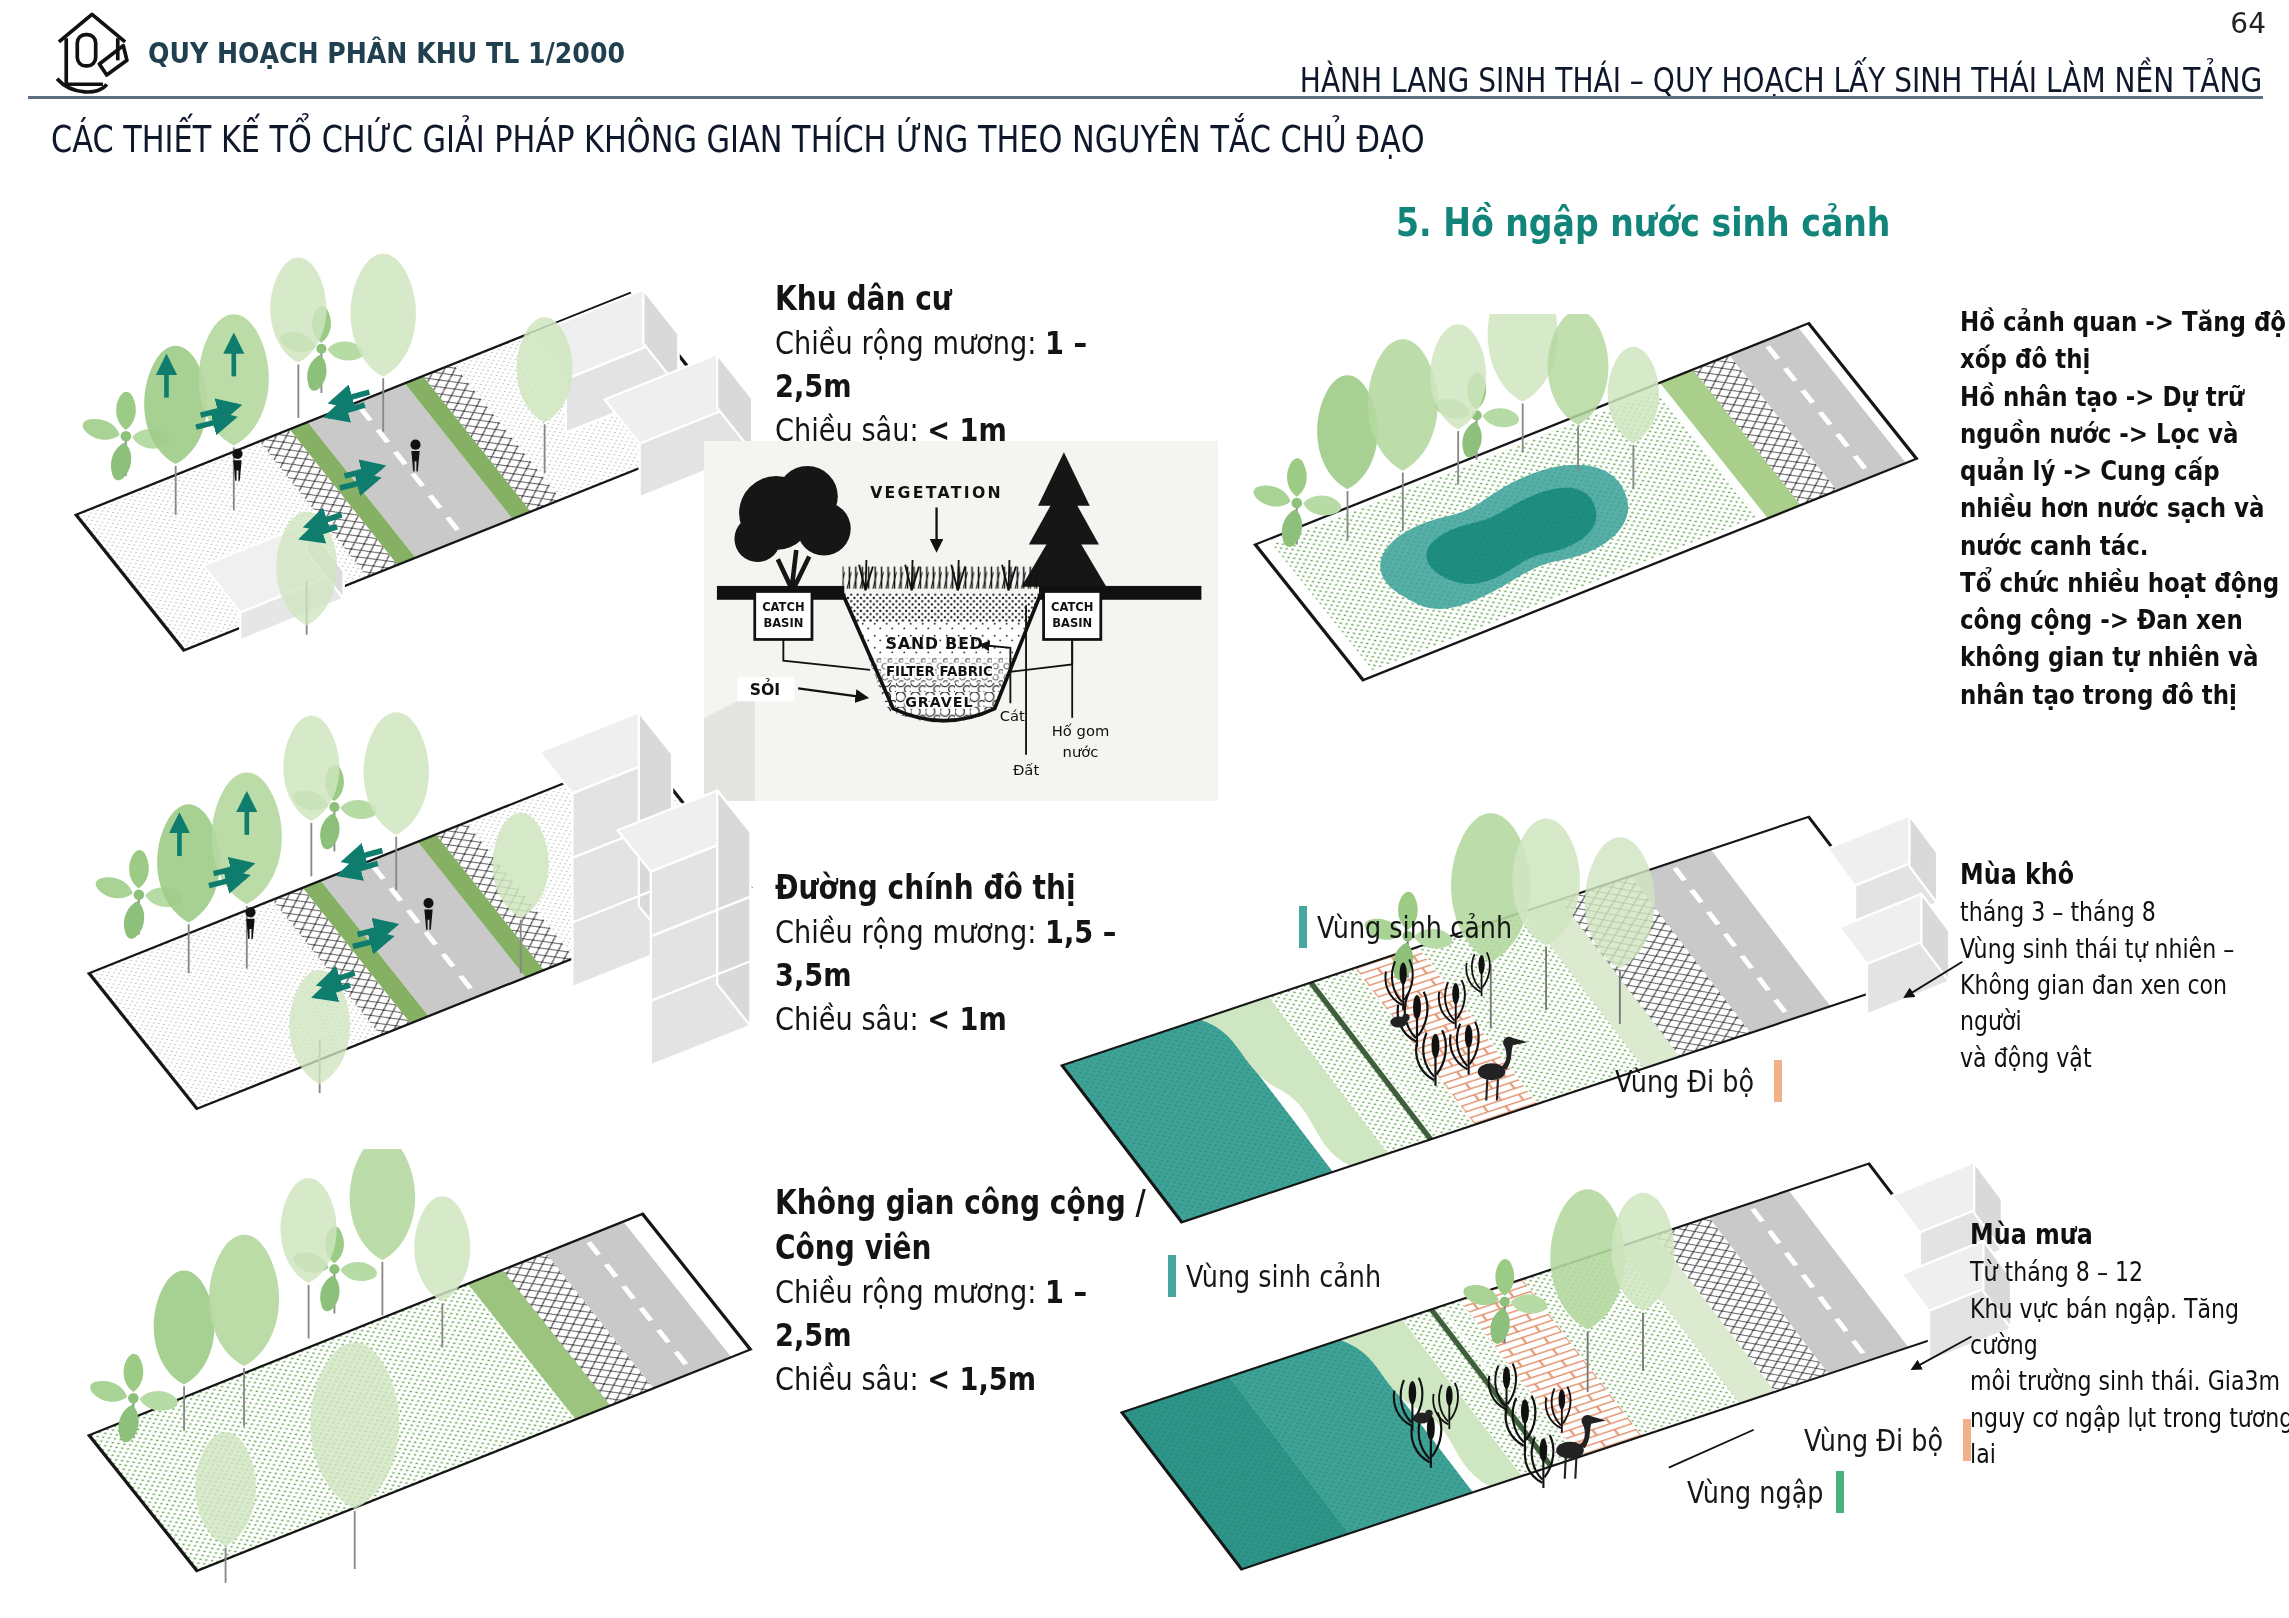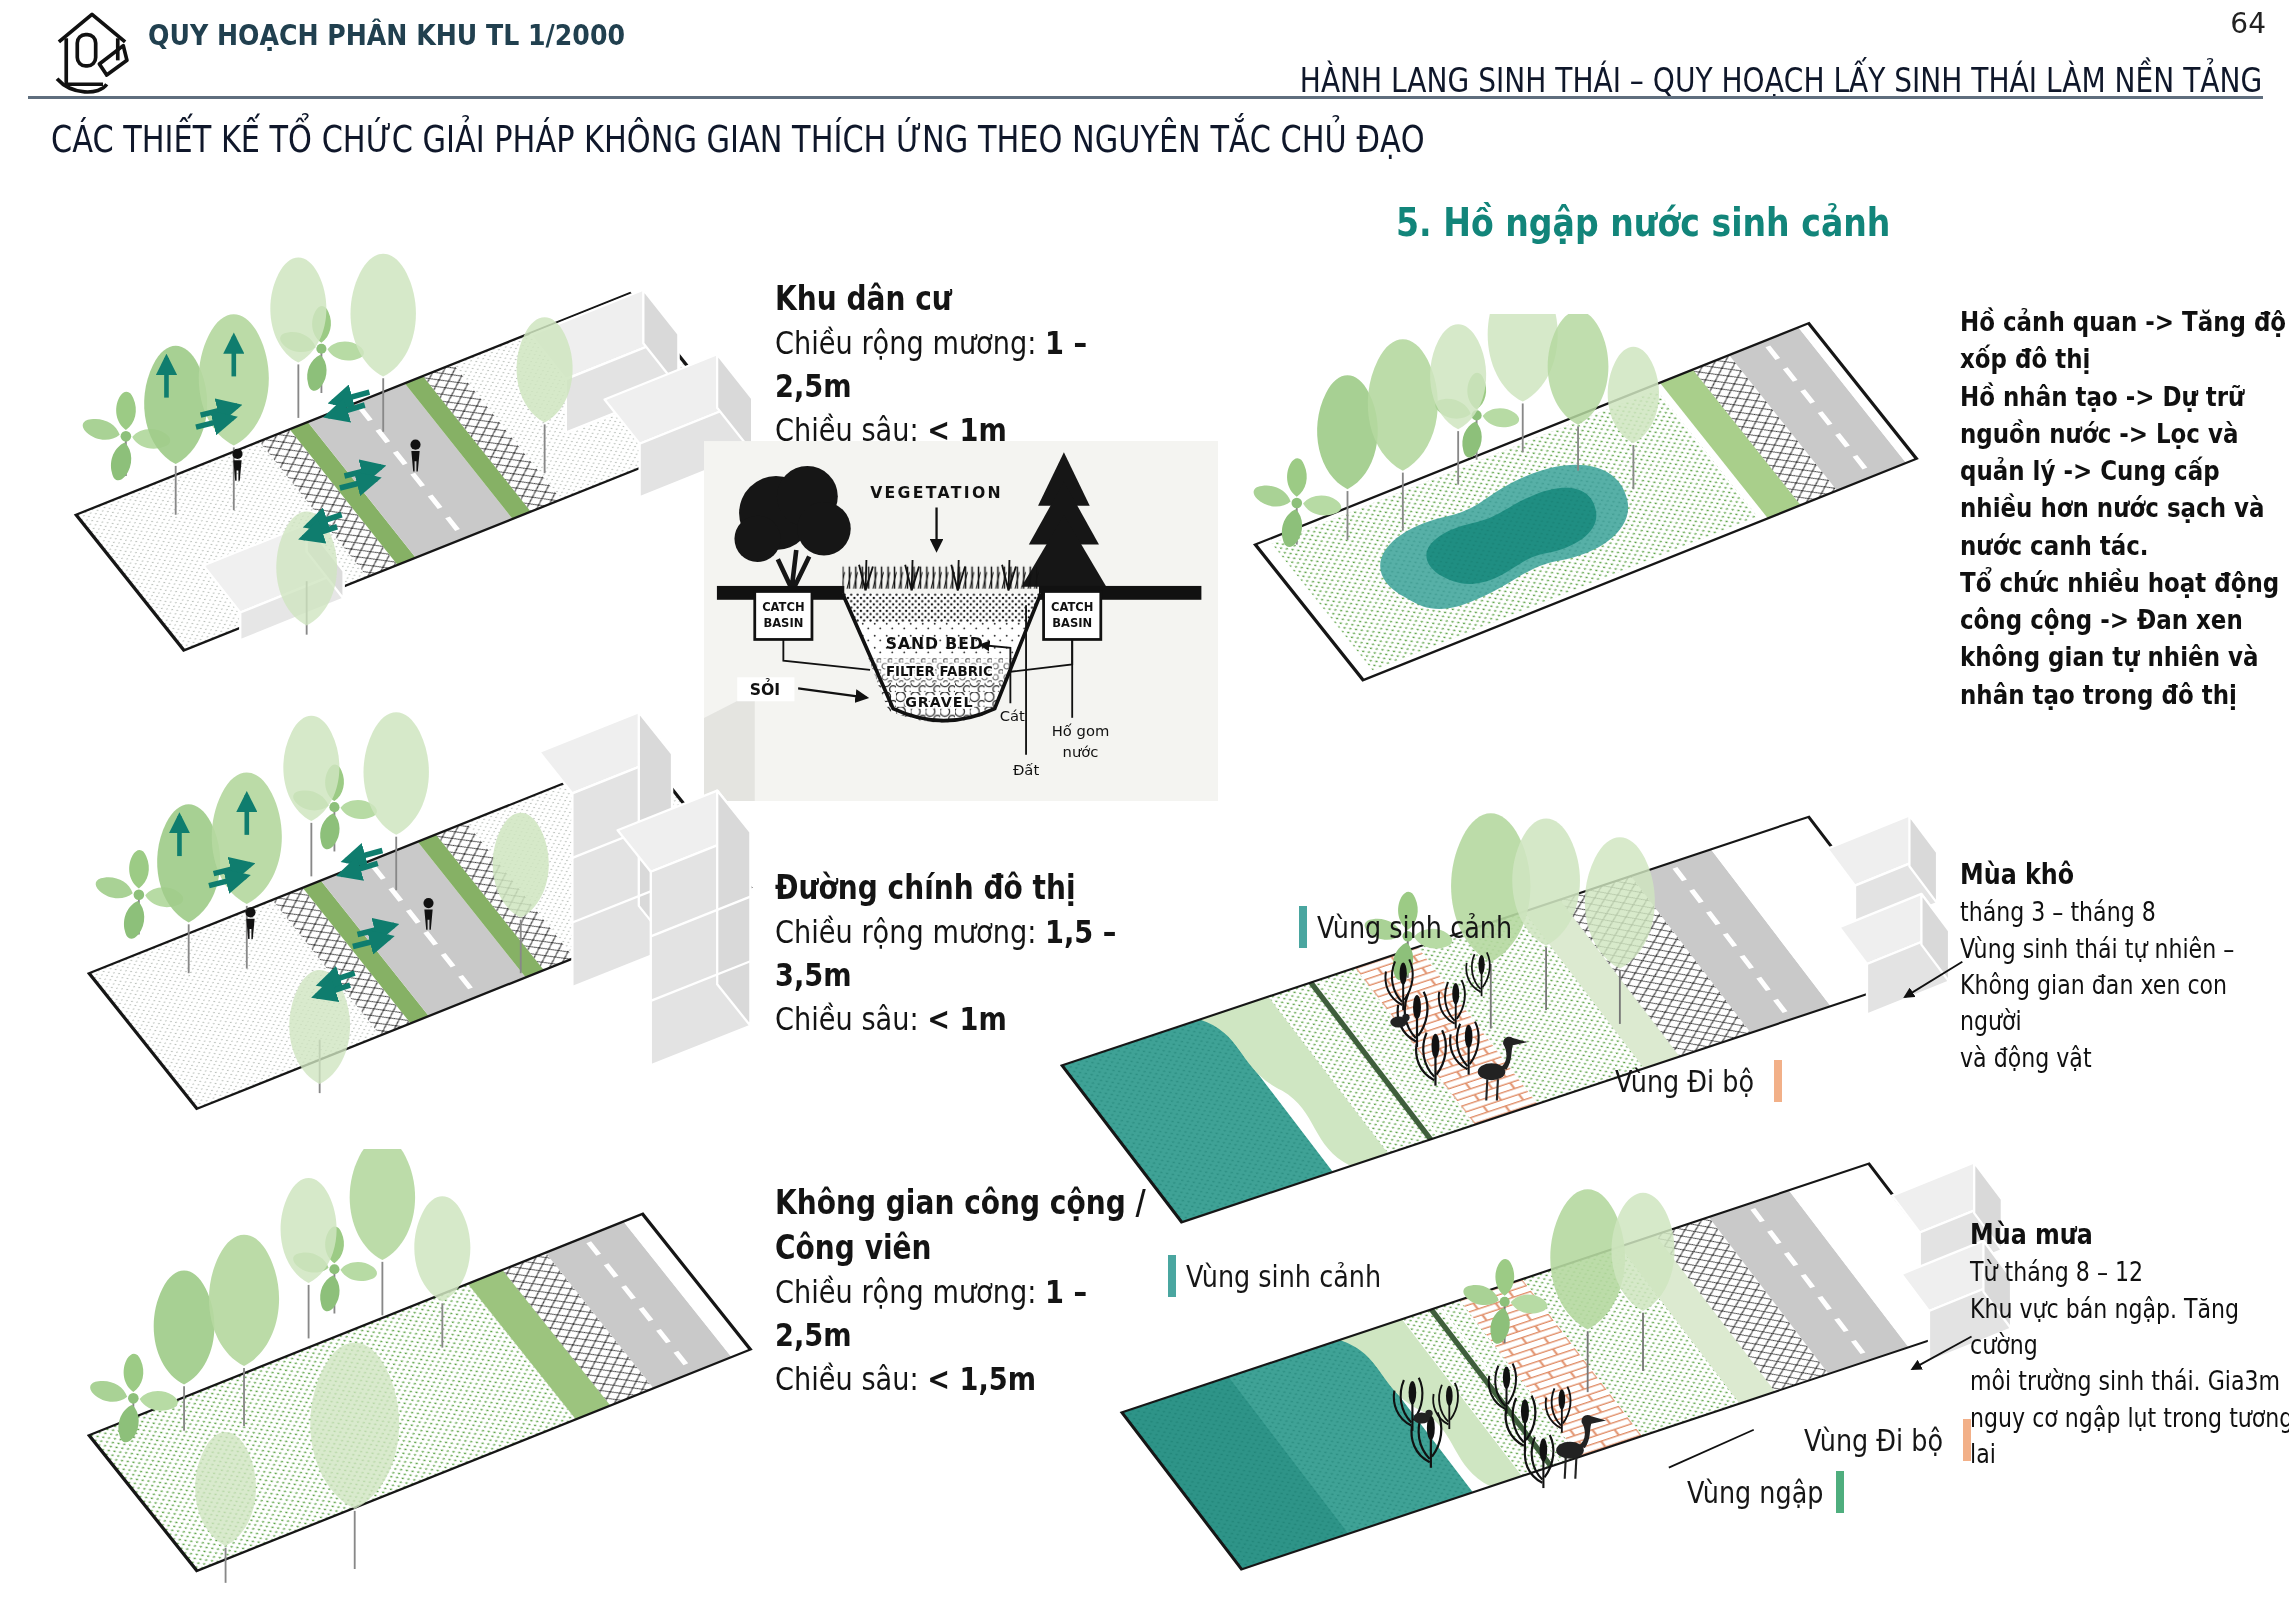--- a/index.html
+++ b/index.html
@@ -3,21 +3,21 @@
 <meta charset="utf-8">
 <style>
   html,body{margin:0;padding:0;background:#fff;}
   #canvas{position:relative;width:2290px;height:1619px;background:#ffffff;overflow:hidden;
           font-family:"DejaVu Sans",sans-serif;color:#161616;}
   .abs{position:absolute;}
   .cond{display:inline-block;transform:scaleX(.85);transform-origin:0 0;white-space:nowrap;}
   .condW{display:inline-block;transform:scaleX(.85);transform-origin:0 0;}
   .condR{display:inline-block;transform:scaleX(.85);transform-origin:100% 0;white-space:nowrap;}
   .tealhead{color:#0f172a;font-weight:400;}
-  .navyhead{color:#21404f;font-weight:700;}
+  .navyhead{color:#21404f;font-weight:700;margin-top:18px;}
   .sectitle{font-size:39px;color:#12857a;font-weight:700;}
   .specblock{width:443px;font-size:32px;line-height:1.36;color:#141414;}
   .specblock .bh{font-size:33px;font-weight:700;}
   .specblock .lbl{font-weight:400;}
   .specblock .val{font-weight:700;}
   .noteblock{width:388px;font-size:27px;line-height:1.38;font-weight:700;color:#101010;}
   .seasonblock{width:388px;font-size:26px;line-height:1.40;color:#101010;}
   .seasonblock .bh{font-weight:700;font-size:28px;}
   .zlabel{display:flex;align-items:center;gap:10px;font-size:30px;color:#161616;padding-left:48px;}
   .zbar{width:8.3px;height:42px;}

